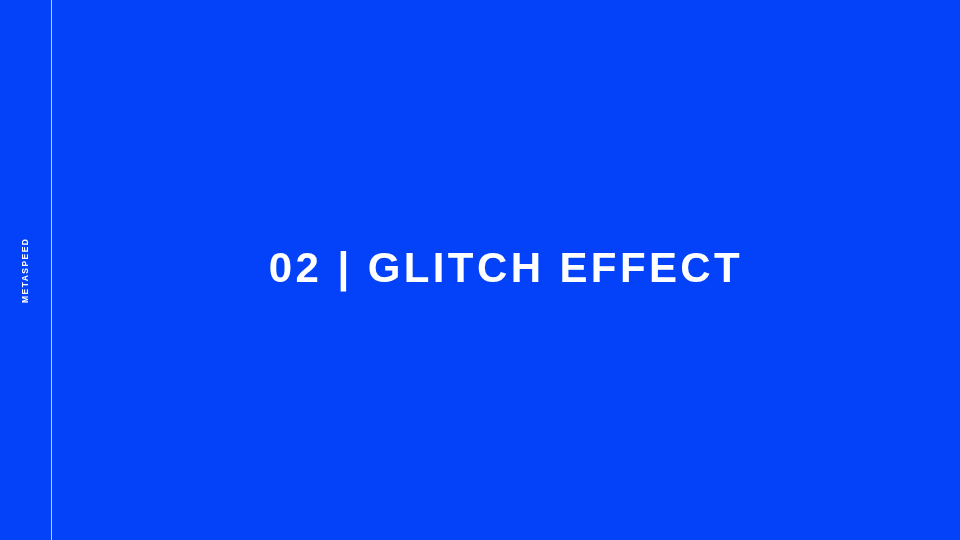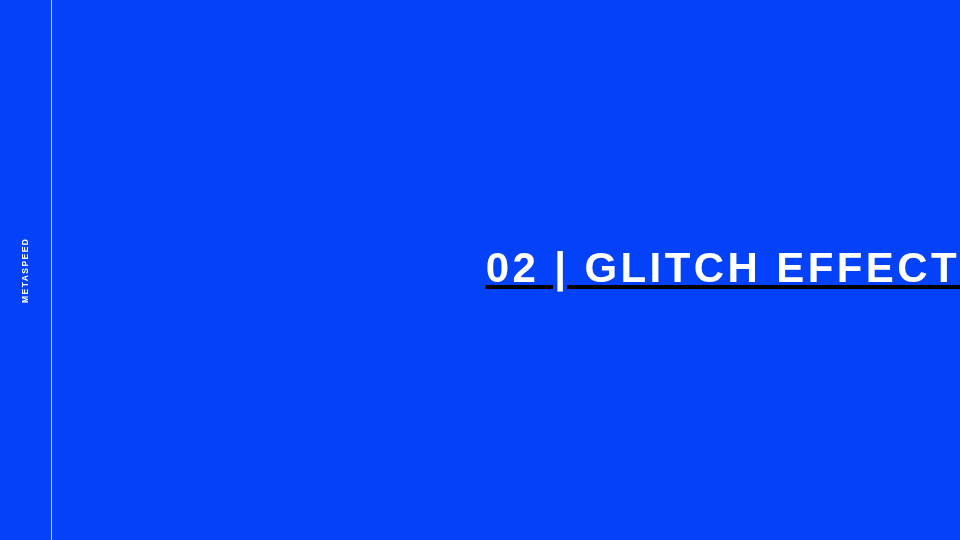--- a/index.html
+++ b/index.html
@@ -60,22 +60,21 @@
 
   
   .content {
     position: absolute;
     left: 52px;
     top: 0;
     right: 0;
     bottom: 0;
     display: flex;
     align-items: center;
-    justify-content: flex-end;
-    text-decoration: underline;
+    justify-content: center;
   }
 
   .section-title {
     color: #ffffff;
     font-family: "Liberation Sans", sans-serif;
     font-size: 42px;
     font-weight: 700;
     letter-spacing: 3.4px;
     line-height: 1;
     text-transform: uppercase;

